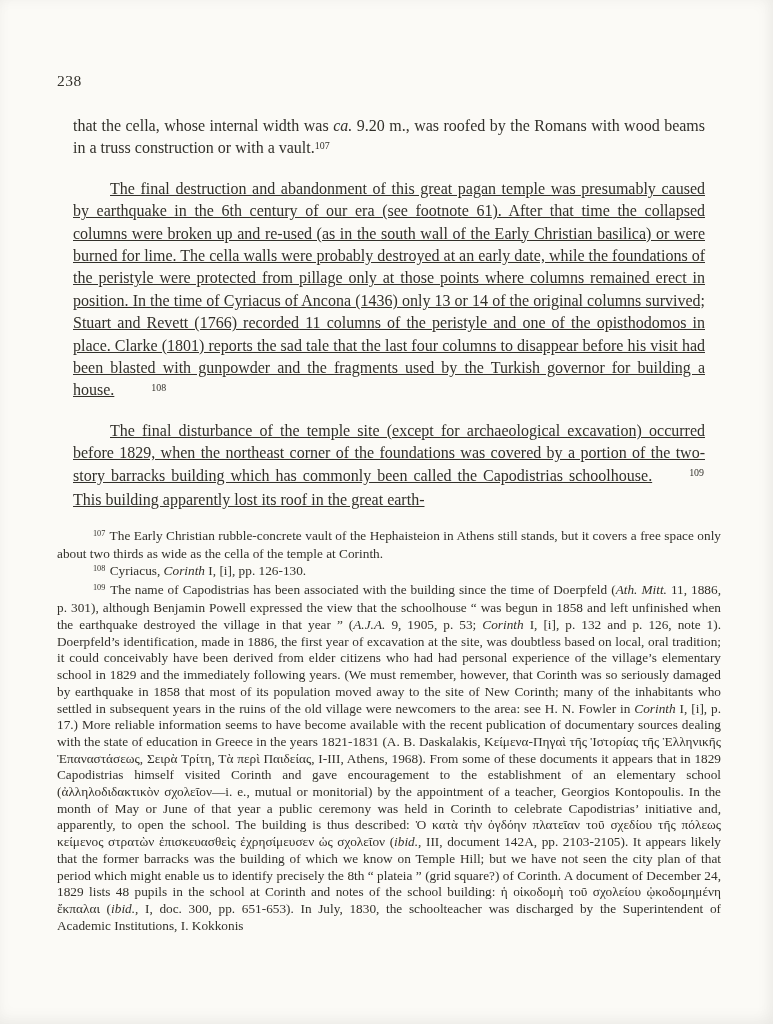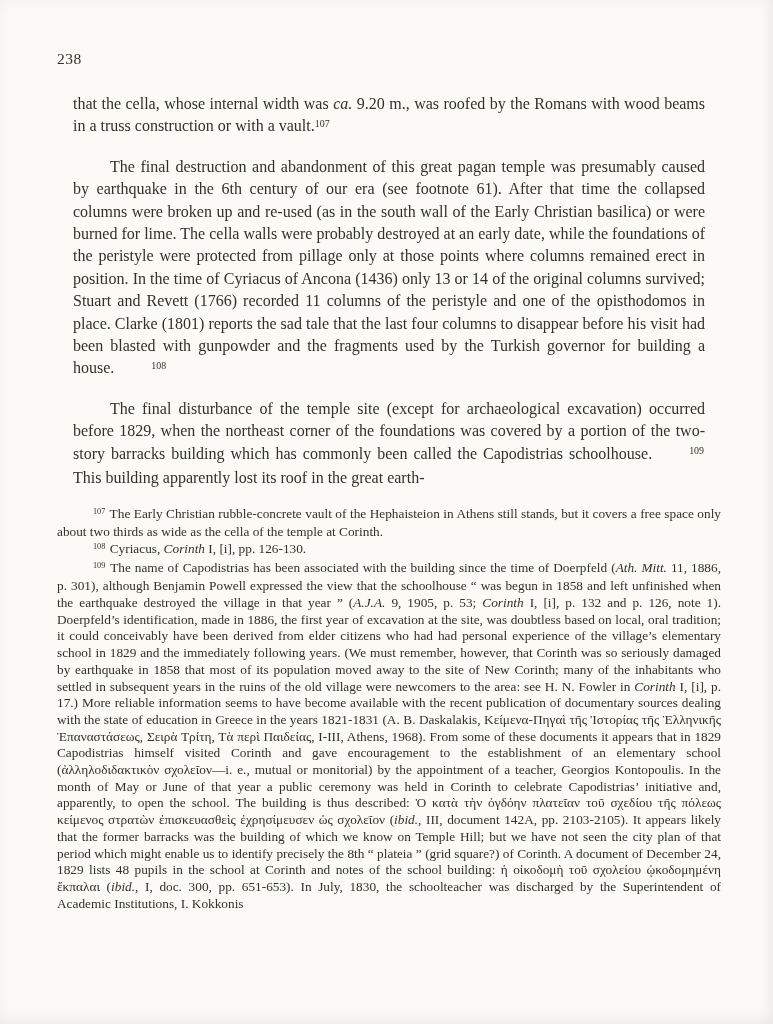--- a/index.html
+++ b/index.html
@@ -3,41 +3,41 @@
 <meta charset="utf-8">
 <style>
   html, body { margin: 0; padding: 0; background: #e9e7e2; }
   .page {
     position: relative;
     width: 773px;
     height: 1024px;
     margin: 0 auto;
     background: #fbfaf6;
     box-sizing: border-box;
-    padding: 50px 52px 0 57px;
+    padding: 72px 52px 0 57px;
     font-family: "Liberation Serif", "DejaVu Serif", serif;
     color: #32302a;
     overflow: hidden;
     box-shadow: inset -5px 0 14px rgba(0,0,0,0.045), inset 0 -8px 14px rgba(0,0,0,0.03);
   }
   .running-head {
     position: relative;
     height: 20px;
     margin-bottom: 23px;
     font-size: 15.5px;
   }
   .page-num { position: absolute; left: 0; top: 0; letter-spacing: 0.5px; }
   .head-title { display: block; text-align: center; letter-spacing: 2px; }
   .para {
     margin: 16px;
     font-size: 16px;
     line-height: 22.4px;
     text-align: justify;
   }
-  .para.indent { text-indent: 37px; }
+  .para.indent { text-indent: 37px; text-decoration: underline; }
   .footnotes { margin-top: 12px; }
   .fn {
     margin: 0;
     font-size: 13.3px;
     line-height: 16.7px;
     text-align: justify;
     text-indent: 18px;
   }
   .it { font-style: italic; }
   .sup {

